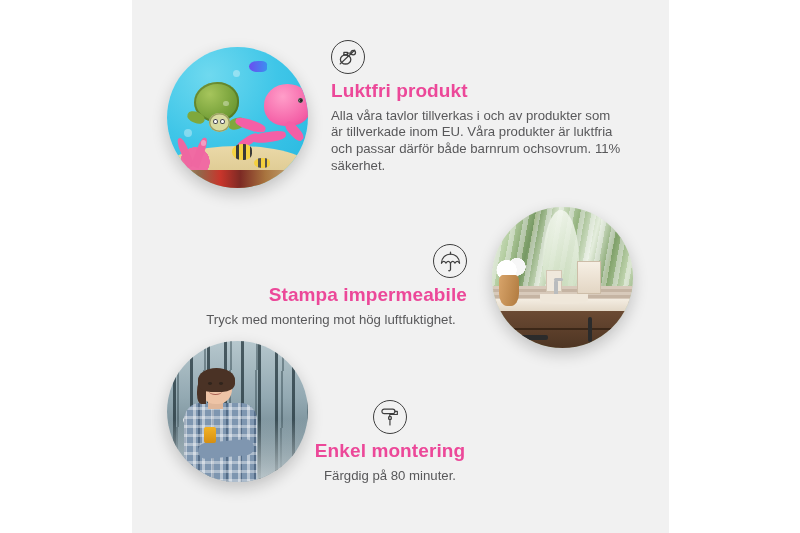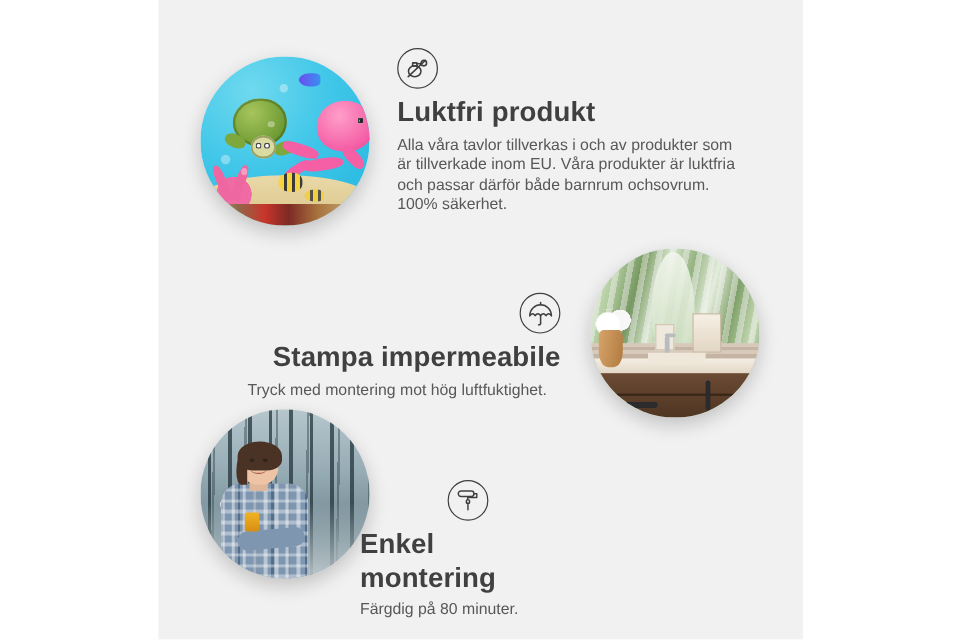--- a/index.html
+++ b/index.html
@@ -267,34 +267,34 @@
 
   
   .feature{position:absolute;}
   .icon-circle{
     width:34px;height:34px;border-radius:50%;
     border:1.5px solid #3f3f3f;
     display:flex;align-items:center;justify-content:center;
     box-sizing:border-box;
   }
   .f-title{
-    color:#404040;font-size:23px;font-weight:bold;letter-spacing:.1px;
+    color:#ec4899;font-size:19px;font-weight:bold;letter-spacing:.1px;
     margin:6px 0 5px 0;line-height:1.2;
   }
   .f-body{color:#58585a;font-size:13.2px;line-height:16.6px;}
 
   
   #feature-1{left:331px;top:40px;width:290px;text-align:left;}
   #feature-1 .icon-circle{margin-left:0;}
   
   #feature-2{left:195px;top:244px;width:272px;text-align:right;}
   #feature-2 .icon-wrap{display:flex;justify-content:flex-end;}
   #feature-2 .f-body{text-align:center;}
   
-  #feature-3{left:300px;top:400px;width:180px;text-align:left;}
+  #feature-3{left:300px;top:400px;width:180px;text-align:center;}
   #feature-3 .icon-wrap{display:flex;justify-content:center;}
 </style>
 </head>
 <body>
 
 <div class="page">
 
   <div class="panel"></div>
 
   <div class="circle" id="circle-1">
@@ -367,21 +367,21 @@
           <ellipse cx="9.6" cy="14.4" rx="5.2" ry="4.6"></ellipse>
           <path d="M7.6 9.8h4.1v1.6"></path>
           <path d="M7.9 7.4h3.5v2.4H7.9z"></path>
           <path d="M11.4 8.1h3.6v1.5"></path>
           <circle cx="17.2" cy="7.6" r="2.3"></circle>
           <line x1="4.2" y1="18.9" x2="18.6" y2="5.2"></line>
         </svg>
       </div>
     </div>
     <div class="f-title">Luktfri produkt</div>
-    <div class="f-body">Alla våra tavlor tillverkas i och av produkter som är tillverkade inom EU. Våra produkter är luktfria och passar därför både barnrum ochsovrum. 100% säkerhet.</div>
+    <div class="f-body">Alla våra tavlor tillverkas i och av produkter som är tillverkade inom EU. Våra produkter är luktfria och passar därför både barnrum ochsovrum. 11% säkerhet.</div>
   </div>
 
   <div class="feature" id="feature-2">
     <div class="icon-wrap">
       <div class="icon-circle">
         <svg width="23" height="23" viewBox="0 0 24 24" fill="none" stroke="#3f3f3f" stroke-width="1.3" stroke-linecap="round" stroke-linejoin="round">
           <path d="M2.6 13.6a9.4 9.4 0 0 1 18.8 0"></path>
           <path d="M2.6 13.6c1.6-2.3 3.1-2.3 4.7 0 1.6-2.3 3.1-2.3 4.7 0 1.6-2.3 3.1-2.3 4.7 0 1.6-2.3 3.1-2.3 4.7 0"></path>
           <line x1="12" y1="13.6" x2="12" y2="20.2"></line>
           <path d="M12 20.2c0 1.1-.9 1.7-1.8 1.4"></path>

